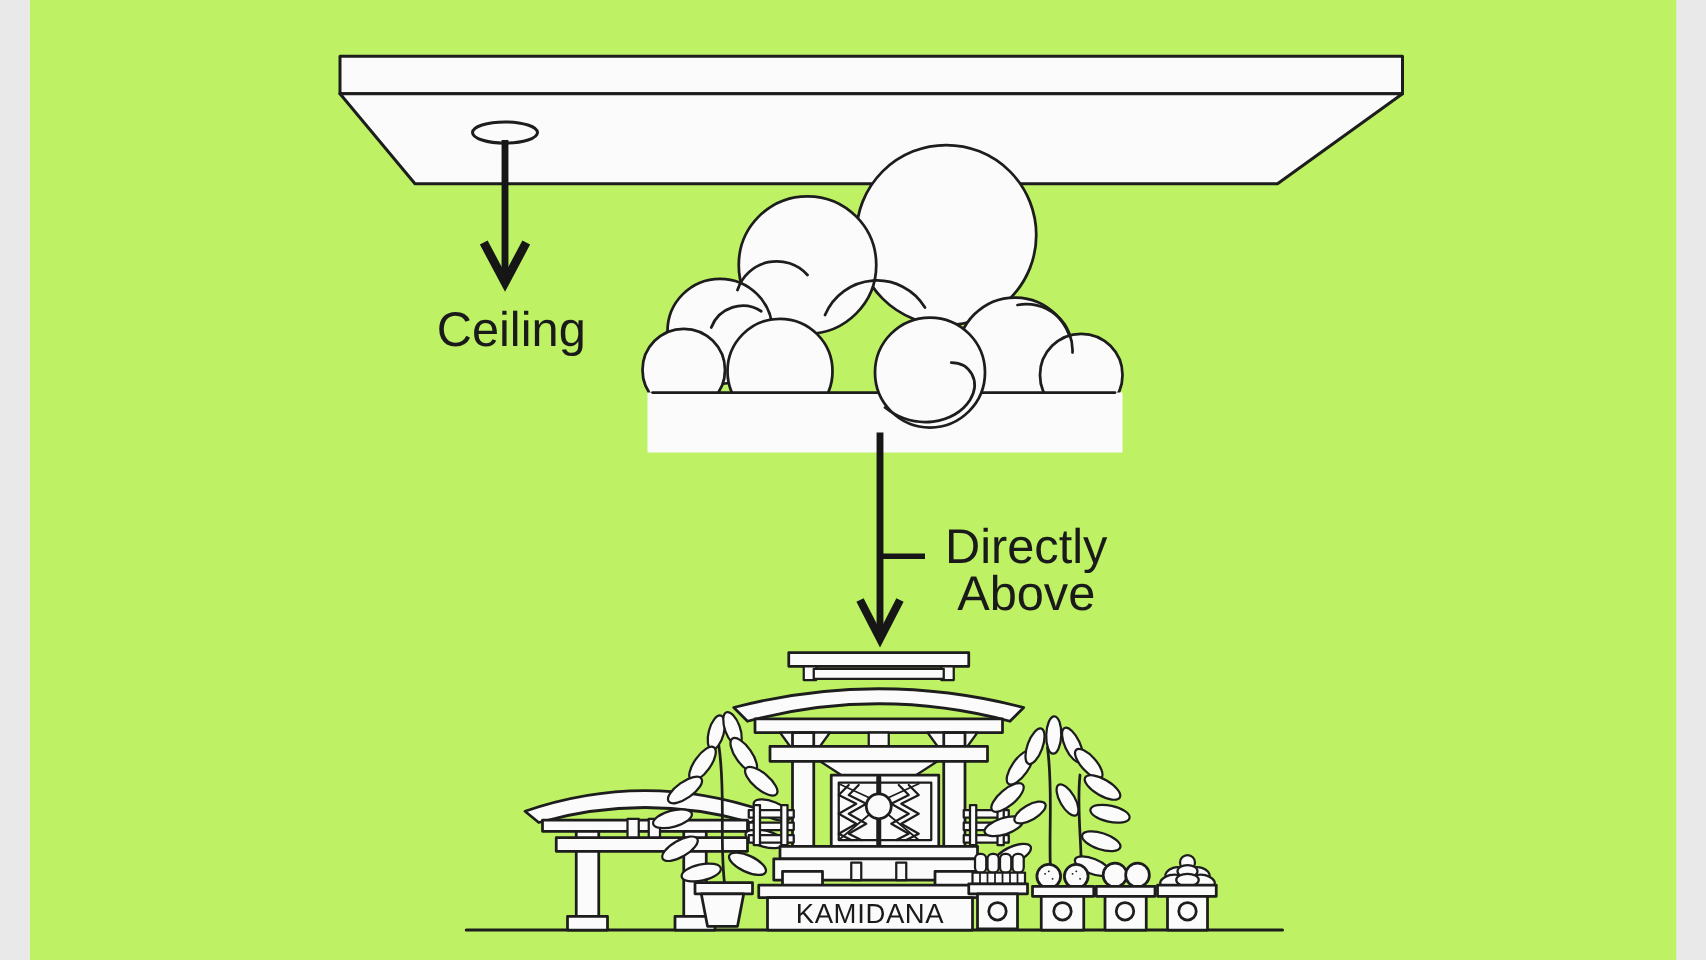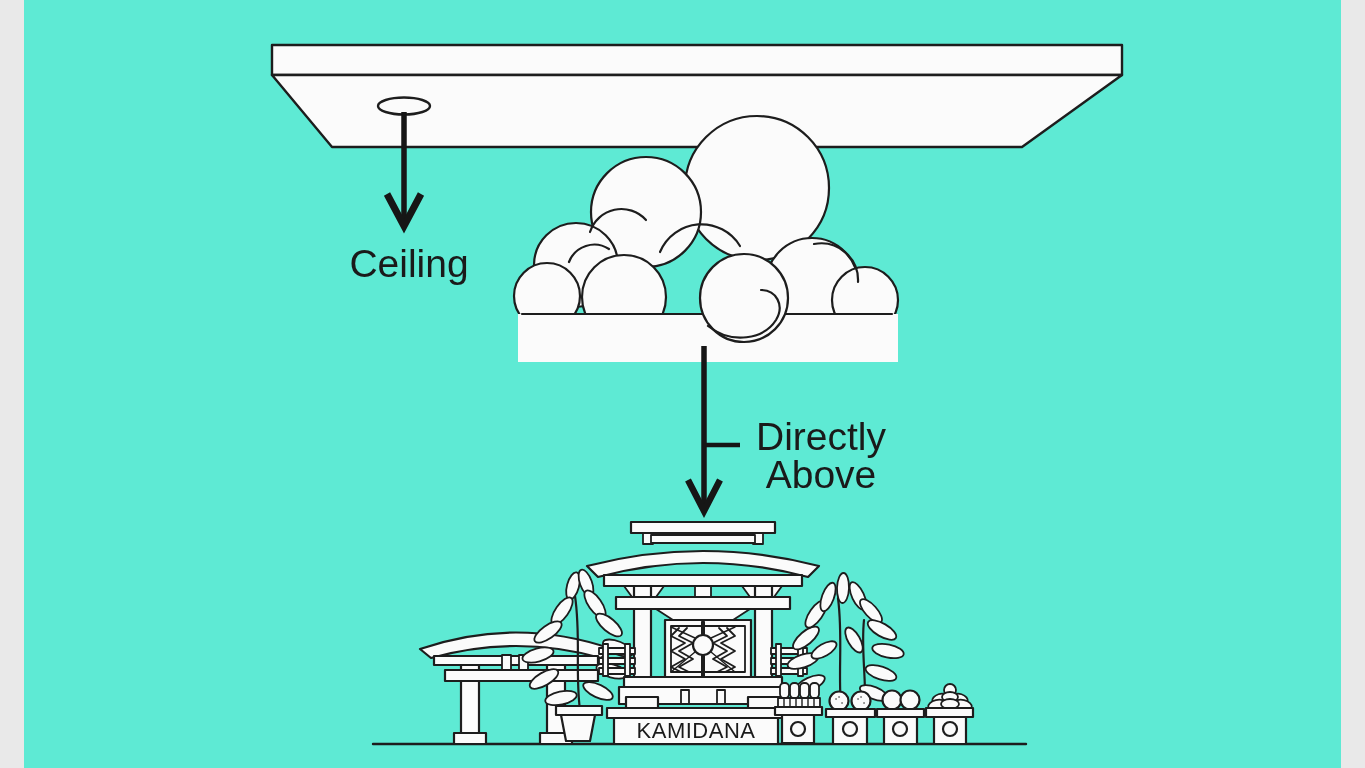--- a/index.html
+++ b/index.html
@@ -1,16 +1,16 @@
 <!DOCTYPE html>
 <html><head>
 <meta charset="utf-8">
 <style>
   html,body{margin:0;padding:0;background:#e9e9e9;}
-  .stage{position:relative;width:1317px;height:768px;background:#5eead4;overflow:hidden;margin:0 auto;
+  .stage{position:relative;width:1317px;height:768px;background:#bef264;overflow:hidden;margin:0 auto;
          font-family:"Liberation Sans",sans-serif;text-align:center;}
   svg{position:absolute;left:0;top:0;}
   
   .s  {stroke:#1d1d1d;stroke-width:2.2;fill:none;stroke-linecap:round;stroke-linejoin:round;}
   .f  {stroke:#1d1d1d;stroke-width:2.2;fill:#fbfbfb;stroke-linejoin:round;}
   .ft {stroke-width:1.8;}
   .thin{stroke-width:1.4;}
   .bgfill{fill:#fbfbfb;stroke:none;}
   .arrowshaft{stroke:#161616;stroke-width:5.5;fill:none;}
   .arrowhead {stroke:#161616;stroke-width:7;fill:none;stroke-linejoin:miter;stroke-linecap:butt;}

